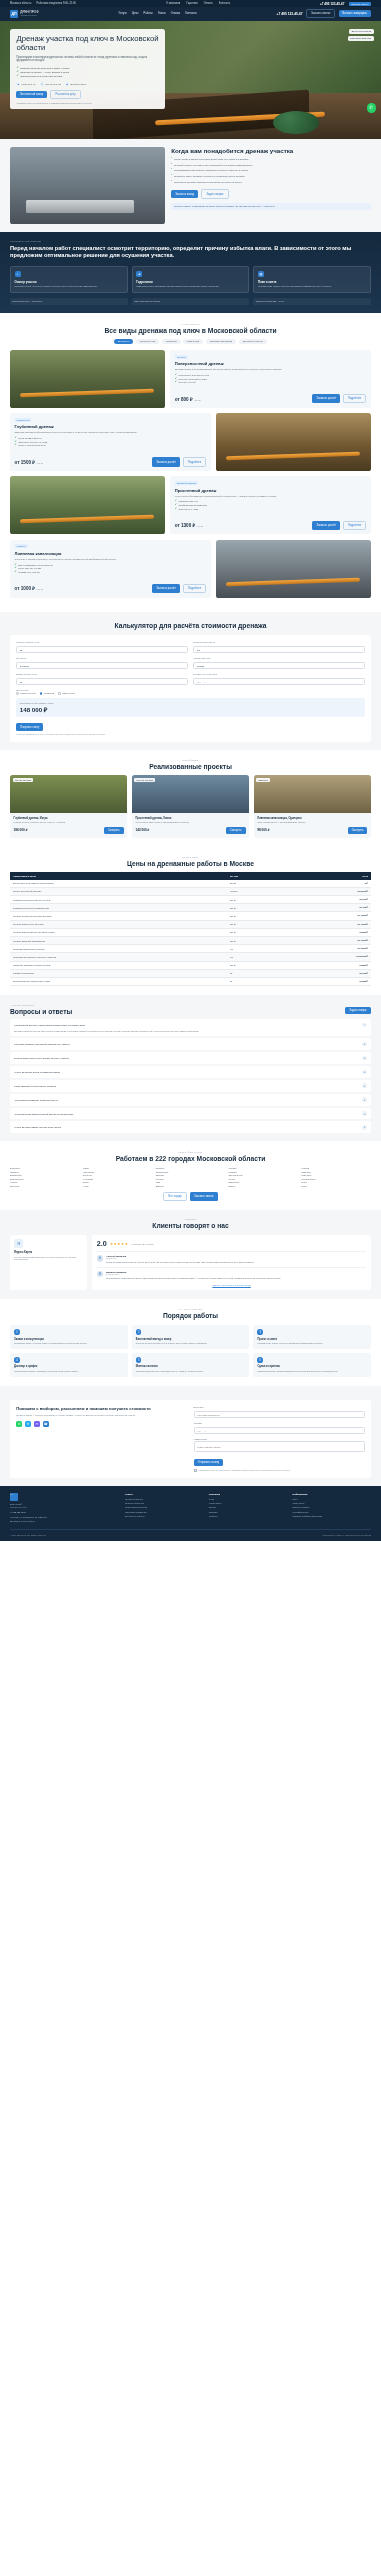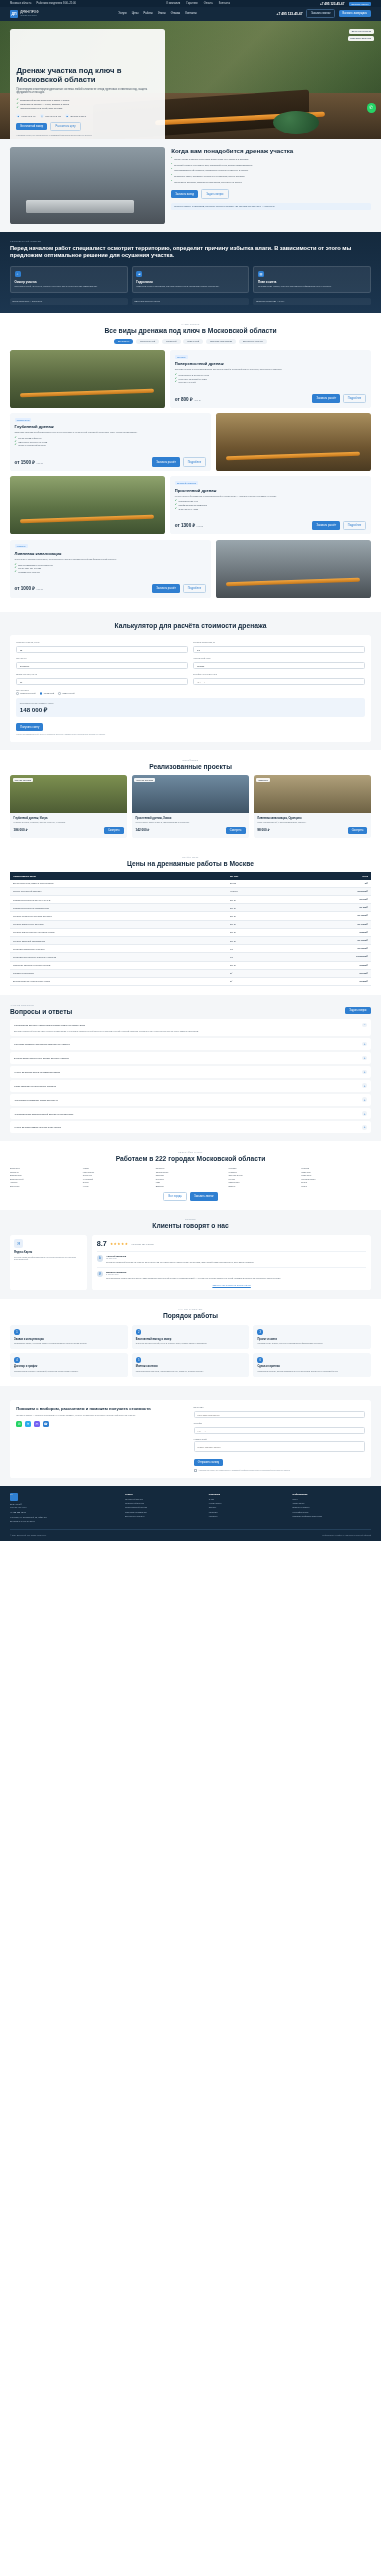--- a/index.html
+++ b/index.html
@@ -89,21 +89,21 @@
   .hero-tank {
     position: absolute; right: 62px; bottom: 4.1px; width: 46px; height: 23px;
     background: radial-gradient(circle at 35% 30%, #3f7a4a, #1f4a2a);
     border-radius: 50%;
   }
   .hero-card {
     position: absolute; left: 10.3px; top: 8.2px; width: 155px;
     background: rgba(255,255,255,.93);
     border-radius: 2.6px; padding: 6.2px 6.2px 5.2px 6.2px;
   }
-  .hero-card h1 { font-size: 7.7px; line-height: 1.15; color: #14293d; font-weight: bold; margin-top: 32px; }
+  .hero-card h1 { font-size: 7.7px; line-height: 1.15; color: #14293d; font-weight: normal; }
   .hero-sub { font-size: 2.6px; color: #4b5a68; margin-top: 3.1px; line-height: 1.45; }
   .hero-bullets { margin-top: 3.6px; display: flex; flex-direction: column; gap: 1.5px; }
   .hero-bullets li { list-style: none; font-size: 2.3px; color: #3c4a58; display: flex; gap: 1.5px; align-items: flex-start; }
   .chk { color: #2f9a4f; font-size: 2.6px; line-height: 1; }
   .hero-feats { margin-top: 4.1px; display: flex; gap: 4.1px; }
   .hero-feat { display: flex; gap: 1.5px; align-items: center; font-size: 2.1px; color: #4b5a68; }
   .dot-ico { width: 3.6px; height: 3.6px; border-radius: 50%; background: #e7f0fa; color: #2f7fd1; font-size: 2.1px; display: flex; align-items: center; justify-content: center; }
   .hero-actions { margin-top: 4.6px; display: flex; gap: 3.1px; align-items: center; }
   .hero-note { font-size: 2px; color: #7b8896; margin-top: 3.1px; }
   .hero-badges { position: absolute; right: 7.2px; top: 8.2px; display: flex; flex-direction: column; gap: 2.1px; align-items: flex-end; }
@@ -883,21 +883,21 @@
       <div class="eyebrow">Отзывы</div>
       <div class="sec-title">Клиенты говорят о нас</div>
       <div class="rev-top">
         <div class="rev-side">
           <div class="rev-logo">Я</div>
           <h4>Яндекс Карты</h4>
           <p>Оценка компании сформирована на основе проверенных отзывов пользователей.</p>
         </div>
         <div class="rev-main">
           <div class="rating-row">
-            <div class="rating-num">8.7</div>
+            <div class="rating-num">2.0</div>
             <div class="stars">★★★★★</div>
             <div class="rating-cnt">на основе 184 отзывов</div>
           </div>
           <div class="review">
             <div class="avatar">А</div>
             <div>
               <div class="nm">Алексей Морозов</div>
               <div class="dt">12 мая 2024</div>
               <div class="tx">Сделали глубинный дренаж на участке 15 соток за три дня. Вода после ливня уходит за полчаса, газон сухой. Работали аккуратно, весь мусор вывезли.</div>
             </div>

